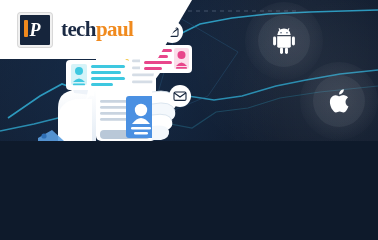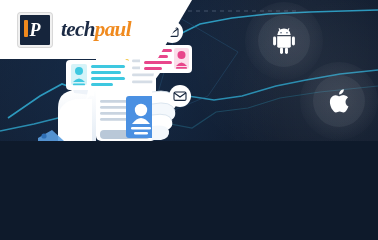--- a/index.html
+++ b/index.html
@@ -44,21 +44,21 @@
     color:#ffffff;font-size:18px;font-weight:700;
     font-family:"Liberation Serif", serif;
     font-style:italic;line-height:1;
   }
   #brand-mark .dot{
     position:absolute;left:4px;top:5px;
     width:4px;height:17px;background:#f08a1e;border-radius:1px;
   }
   #brand-text{
     font-family:"Liberation Serif", serif;
-    font-style:italic;font-weight:700;
+    font-weight:700;
     font-size:21px;color:#1b2a44;letter-spacing:-.6px;
     white-space:nowrap;
   }
   #brand-text .accent{color:#f08a1e;}
 
   
   #art{position:absolute;left:0;top:0;width:378px;height:141px;}
 
   
   .badge{

